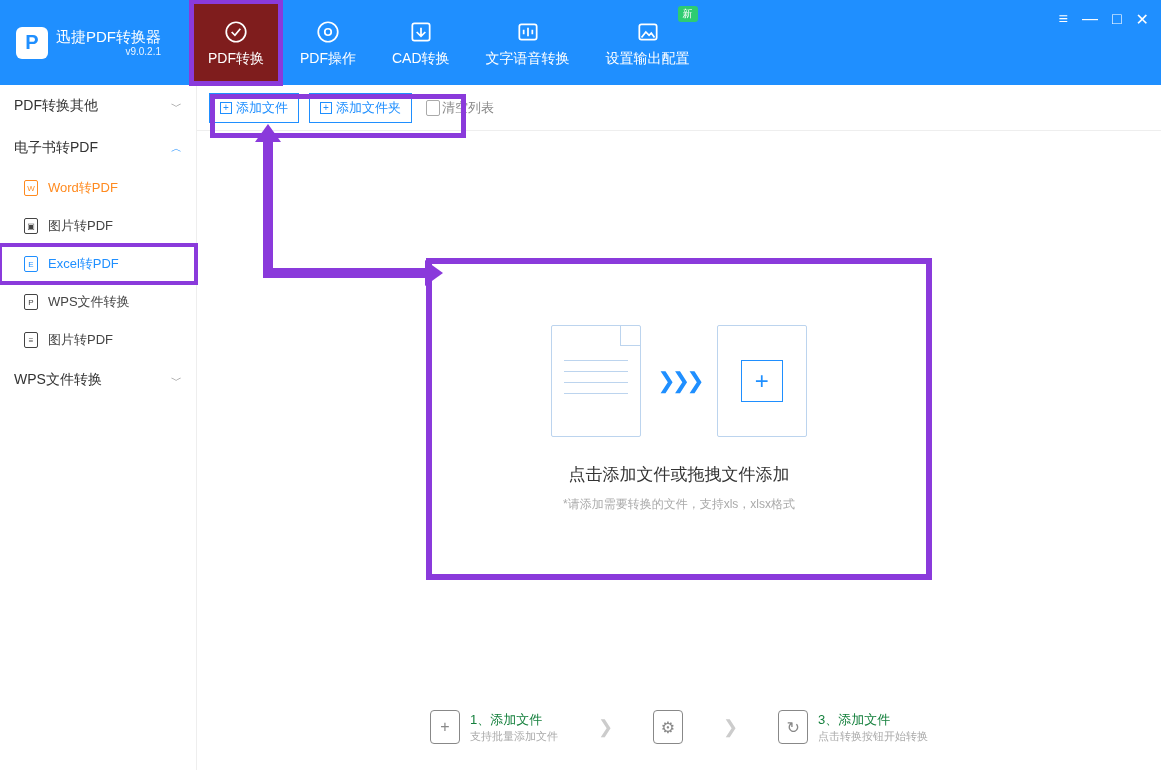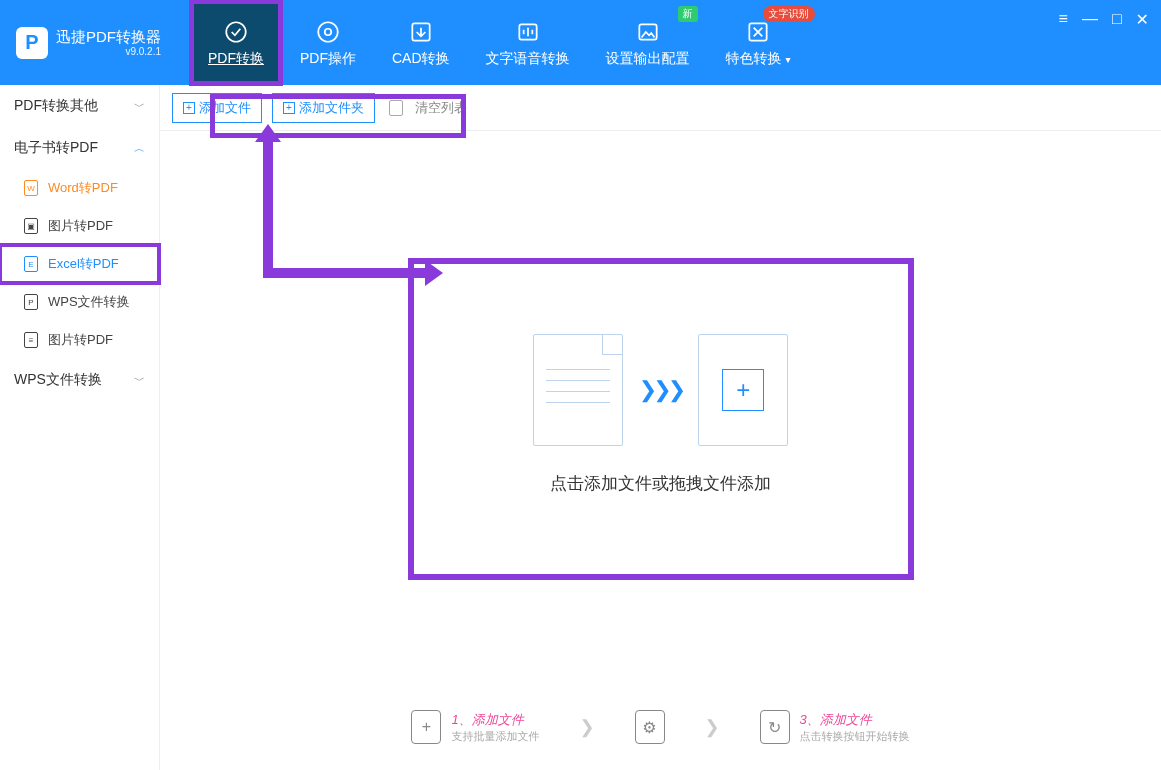--- a/index.html
+++ b/index.html
@@ -22,21 +22,21 @@
 .logo-text { font-size: 15px; line-height: 1.2; }
 .logo-ver { font-size: 10px; opacity: .9; text-align: right; }
 
 .tabs { display: flex; height: 100%; }
 .tab {
   display: flex; flex-direction: column; align-items: center; justify-content: center;
   padding: 0 18px; height: 100%; cursor: pointer; position: relative; min-width: 92px;
   font-size: 14px;
 }
 .tab-icon { width: 28px; height: 28px; margin-bottom: 4px; display:flex; align-items:center; justify-content:center; }
-.tab.active { background: #0c4a6e; text-decoration: underline; }
+.tab.active { background: #7f1d1d; }
 .highlight-purple { outline: 5px solid #8a3adb; outline-offset: -4px; }
 
 .badge-green {
   position: absolute; top: 6px; right: 10px;
   background: #2ecc71; color: #fff; font-size: 10px;
   padding: 1px 5px; border-radius: 3px;
 }
 .badge-red {
   position: absolute; top: 6px; right: -6px;
   background: #e74c3c; color: #fff; font-size: 10px;
@@ -45,21 +45,21 @@
 .caret-down::after { content: "▾"; margin-left: 4px; font-size: 10px; }
 
 .win-controls {
   position: absolute; right: 12px; top: 10px;
   display: flex; gap: 14px; font-size: 16px; color: #fff;
 }
 .win-controls span { cursor: pointer; }
 
 .body { display: flex; height: calc(100% - 85px); }
 
-.sidebar { width: 160px; border-right: 1px solid #eee; font-size: 14px; }
+.sidebar { width: 197px; border-right: 1px solid #eee; font-size: 14px; }
 .side-group {
   padding: 12px 14px; display: flex; justify-content: space-between;
   align-items: center; cursor: pointer; color: #333;
 }
 .chev { color: #888; font-size: 11px; }
 .chev.open { color: #1f8fff; }
 .side-items { }
 .side-item {
   padding: 10px 14px 10px 24px; display: flex; align-items: center;
   gap: 10px; cursor: pointer; color: #444; font-size: 13px;
@@ -82,21 +82,21 @@
   border: 1px solid #1f8fff; color: #1f8fff; background: #fff;
   padding: 5px 10px; font-size: 13px; cursor: pointer; display: inline-flex;
   align-items: center; gap: 4px;
 }
 .tb-btn .plus-box {
   width: 12px; height: 12px; border: 1px solid #1f8fff; display:inline-flex;
   align-items:center; justify-content:center; font-size:10px; line-height:1;
 }
 .tb-plain {
   background: none; border: none; color: #888; font-size: 13px;
-  display: inline-flex; align-items: center; gap: 12px; cursor: pointer;
+  display: inline-flex; align-items: center; gap: 2px; cursor: pointer;
   margin-left: 4px;
 }
 .tb-icon {
   width: 14px; height: 16px; border: 1px solid #aaa; border-radius: 2px;
   display:inline-flex; align-items:center; justify-content:center;
 }
 .toolbar-highlight {
   position: absolute; left: 210px; top: 94px;
   width: 256px; height: 44px; border: 5px solid #8a3adb; pointer-events: none;
 }
@@ -132,21 +132,21 @@
 
 .steps {
   position:absolute; bottom:26px; left:0; right:0;
   display:flex; justify-content:center; gap:40px; align-items:center;
 }
 .step { display:flex; align-items:center; gap:10px; }
 .step-ico {
   width:30px; height:34px; border:1.5px solid #888; border-radius:4px;
   display:flex; align-items:center; justify-content:center; color:#888; font-size:16px;
 }
-.step-txt { font-size:13px; color:#ec4899;font-style:italic; }
+.step-txt { font-size:13px; color:#15803d; }
 .step-sub { font-size:11px; color:#aaa; }
 .step-arrow { color:#ccc; font-size:18px; }
 
 
 .anno-arrow1 {
   position:absolute; left:263px; top:138px; width:10px; height:140px;
   background:#8a3adb;
 }
 .anno-arrow1::before {
   content:""; position:absolute; top:-14px; left:-8px;
@@ -213,30 +213,20 @@
     </div>
     <div class="tab">
       <span class="badge-green">新</span>
       <div class="tab-icon">
         <svg width="26" height="26" viewBox="0 0 24 24" fill="none" stroke="#fff" stroke-width="1.6">
             <rect x="4" y="5" width="16" height="14" rx="2"></rect>
             <path d="M6 17l4-5 3 3 2-2 3 4"></path>
           </svg>
       </div>
       <span>设置输出配置</span>
-    </div>
-    <div class="tab">
-      <span class="badge-red">文字识别</span>
-      <div class="tab-icon">
-        <svg width="26" height="26" viewBox="0 0 24 24" fill="none" stroke="#fff" stroke-width="1.6">
-            <rect x="4" y="4" width="16" height="16" rx="2"></rect>
-            <path d="M8 8l8 8M16 8l-8 8"></path>
-          </svg>
-      </div>
-      <span class="caret-down">特色转换</span>
     </div>
   </div>
   <div class="win-controls">
     <span>≡</span>
     <span>—</span>
     <span>□</span>
     <span>✕</span>
   </div>
 </div>
 
@@ -304,20 +294,21 @@
               <div></div>
               <div></div>
             </div>
         </div>
         <div class="arrows">❯❯❯</div>
         <div class="plus-card">
           <div class="plus-inner">+</div>
         </div>
       </div>
       <div class="drop-title">点击添加文件或拖拽文件添加</div>
+      <div class="drop-sub">*请添加需要转换的文件，支持xls，xlsx格式</div>
     </div>
 
     <div class="steps">
       <div class="step">
         <div class="step-ico">+</div>
         <div>
           <div class="step-txt"><span>1、</span><span>添加文件</span></div>
           <div class="step-sub">支持批量添加文件</div>
         </div>
       </div>

